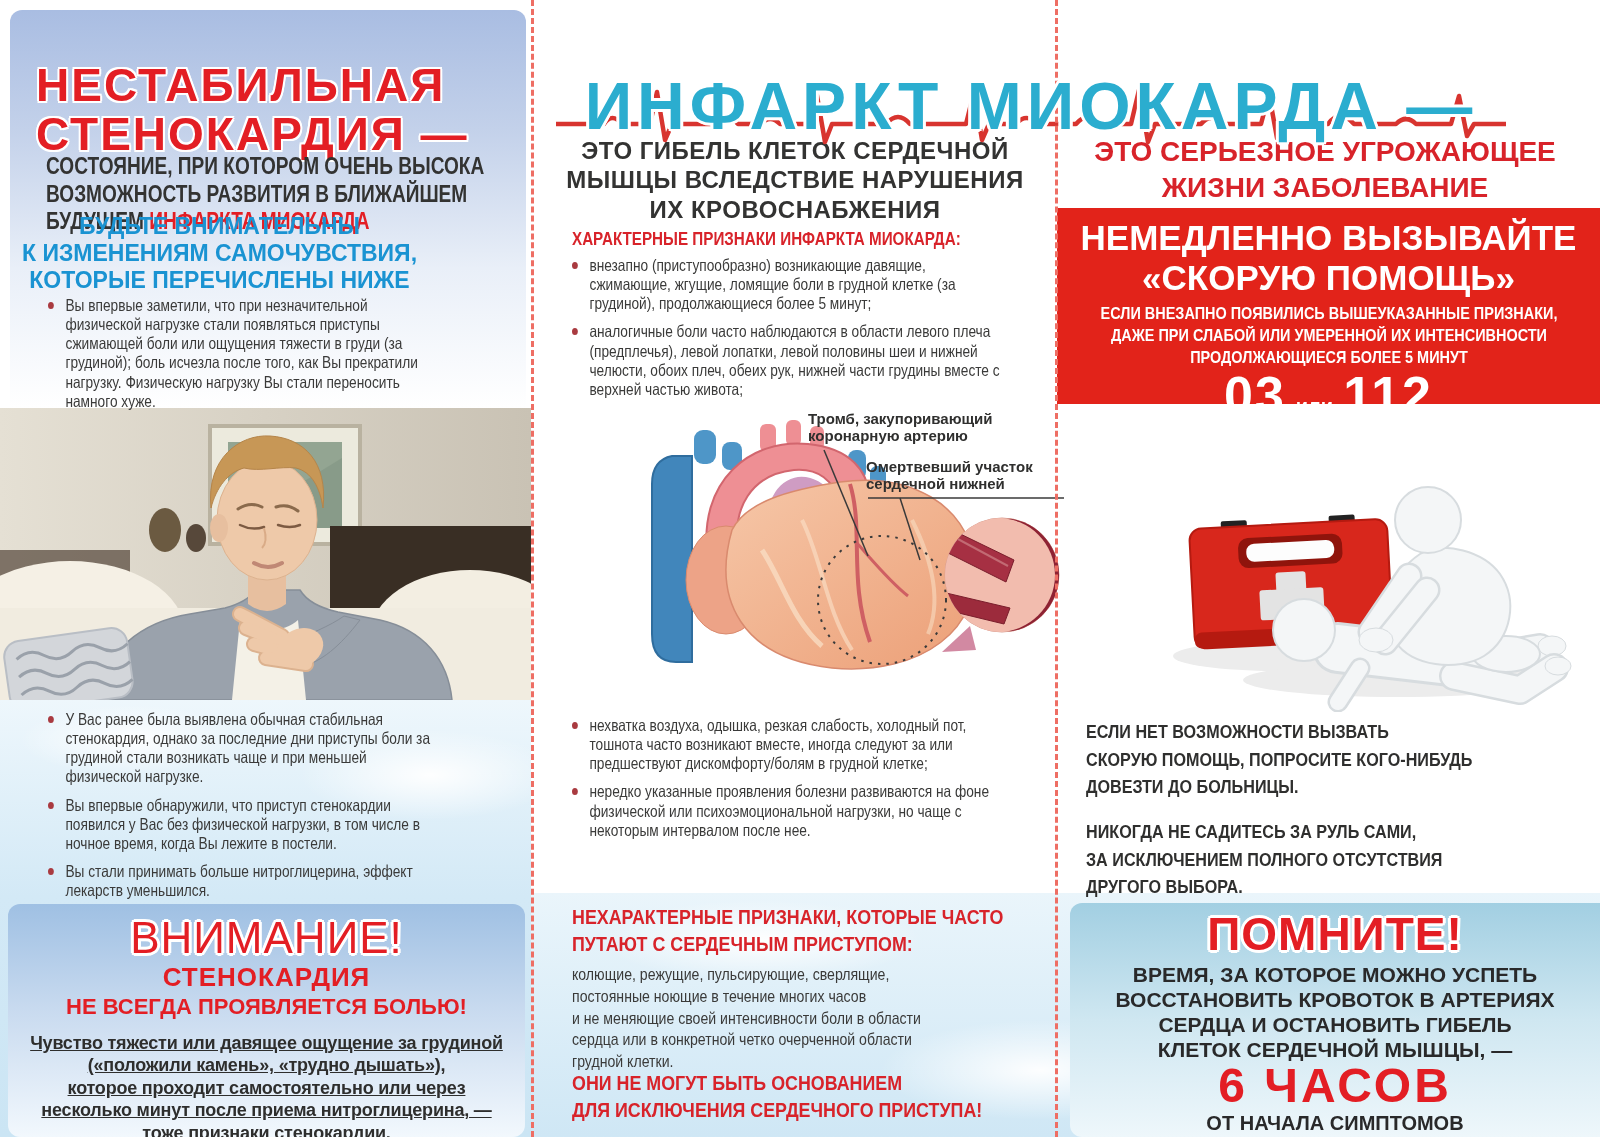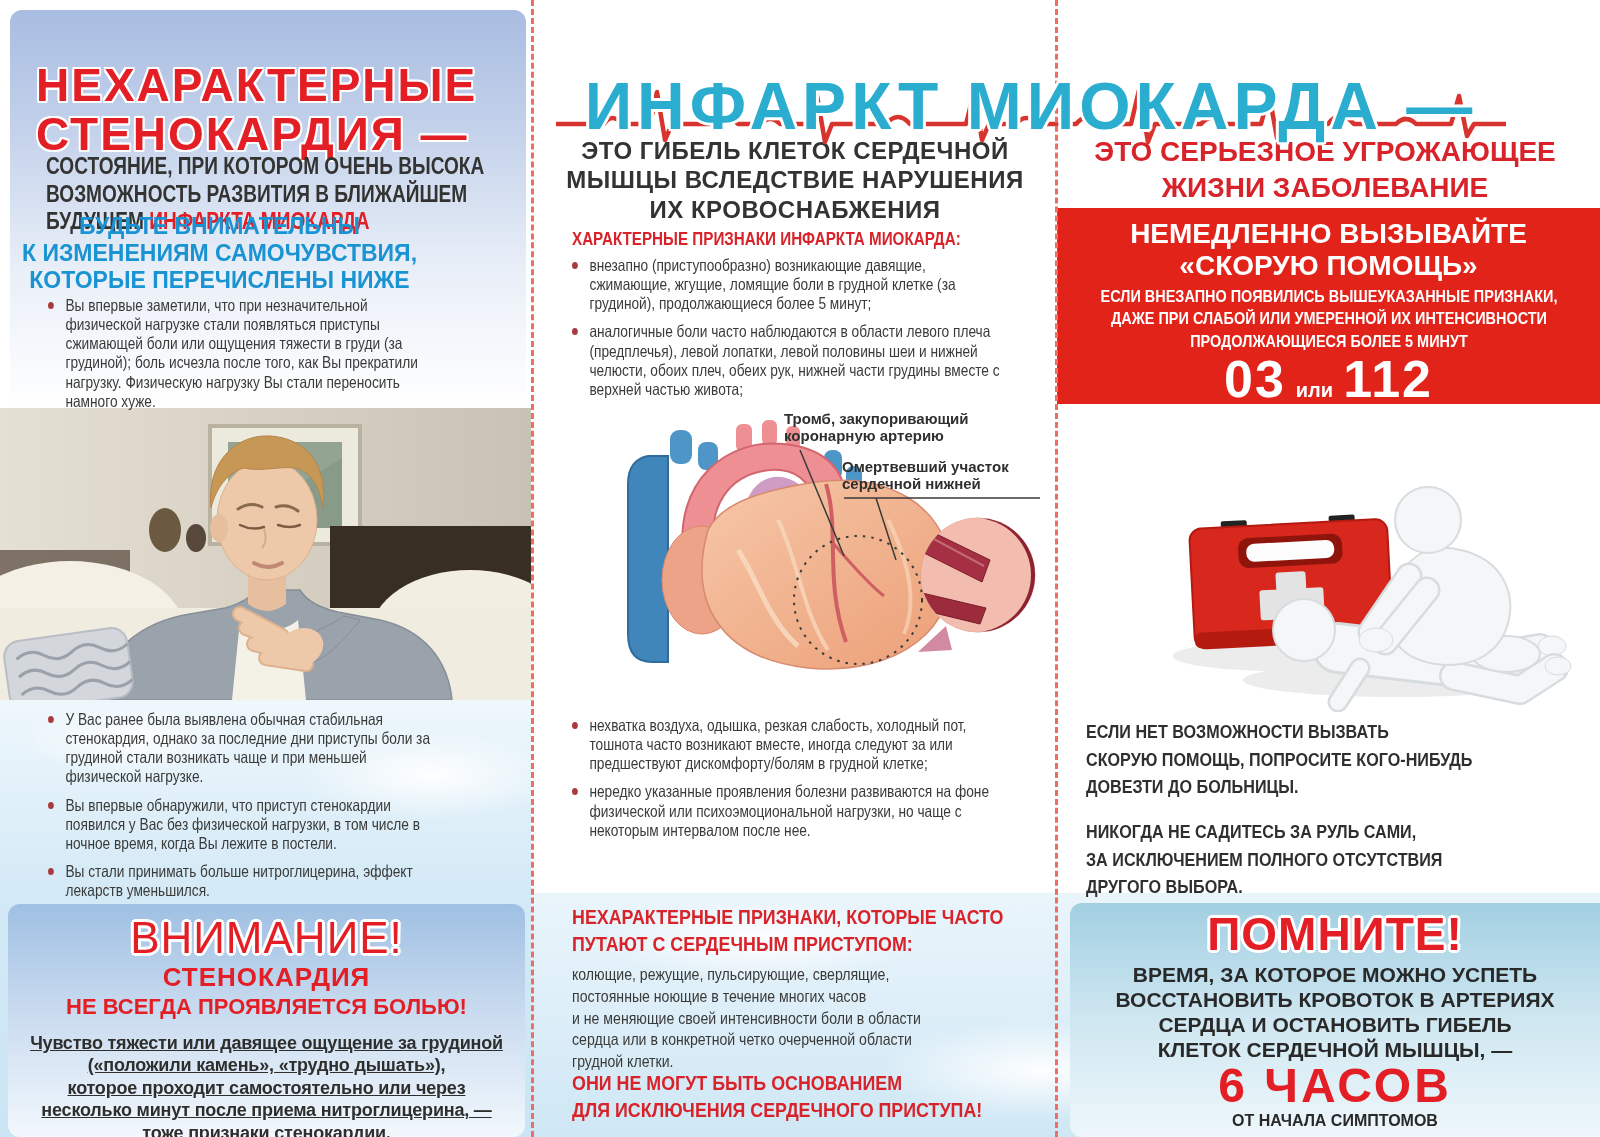--- a/index.html
+++ b/index.html
@@ -46,69 +46,69 @@
 
   
   .ecg{left:556px;top:84px;width:950px;height:64px;z-index:4;}
   .main-title{left:556px;top:24px;width:950px;text-align:center;font-size:66px;font-weight:bold;
               color:#2badcf;letter-spacing:5px;z-index:6;}
   .definition{left:553px;top:136px;width:484px;text-align:center;font-size:24px;font-weight:bold;
               color:#333332;line-height:1.22;letter-spacing:.5px;z-index:2;}
   .signs-h{left:572px;top:228px;width:560px;font-size:19px;font-weight:bold;color:#d8232a;z-index:2;}
   #cb-t{left:572px;top:256px;width:520px;}
   #cb-b{left:572px;top:716px;width:520px;}
-  .heart-wrap{left:588px;top:410px;width:462px;height:288px;z-index:2;}
+  .heart-wrap{left:612px;top:410px;width:462px;height:288px;z-index:2;}
   .heart-label{position:absolute;font-size:15px;font-weight:bold;color:#2f2f2e;line-height:1.15;white-space:pre-line;}
   #hl1{left:196px;top:0px;}
   #hl2{left:254px;top:48px;}
   .atyp-h{left:572px;top:903px;width:600px;font-size:21px;font-weight:bold;color:#d8232a;line-height:1.3;z-index:2;}
   .atyp-body{left:572px;top:964px;width:560px;font-size:17px;color:#3a3a39;line-height:1.28;z-index:2;}
   .atyp-warn{left:572px;top:1070px;width:600px;font-size:21px;font-weight:bold;color:#d8232a;line-height:1.28;z-index:2;}
 
   
   .serious{left:1065px;top:134px;width:520px;text-align:center;font-size:28px;font-weight:bold;
            color:#d8232a;line-height:1.28;z-index:2;}
   .callbox{left:1057px;top:208px;width:543px;height:196px;background:#e2231a;color:#fff;text-align:center;z-index:2;}
-  .cb-l12{padding-top:10px;font-size:28px;font-weight:bold;line-height:1.15;}
+  .cb-l12{padding-top:10px;font-size:35px;font-weight:bold;line-height:1.15;}
   .cb-cond{width:640px;margin-left:-48px;margin-top:4px;font-size:17px;font-weight:bold;line-height:1.3;
            transform:scaleX(.85);transform-origin:50% 0;}
   .cb-nums{margin-top:0;font-weight:bold;line-height:1;}
   .cb-nums .num{font-size:52px;letter-spacing:2px;vertical-align:baseline;}
   .cb-nums .or{font-size:20px;padding:0 10px;vertical-align:baseline;}
   .cpr-wrap{left:1128px;top:424px;width:444px;height:288px;z-index:1;}
   .r-p{width:565px;font-size:19px;font-weight:bold;color:#2f2f2e;line-height:1.45;z-index:2;}
   #rp1{left:1086px;top:718px;}
   #rp2{left:1086px;top:818px;}
   .rem-box{left:1070px;top:903px;width:530px;height:234px;border-radius:12px 0 0 12px;text-align:center;z-index:2;
            background:linear-gradient(180deg,#a2cfe2 0%,#cfe7f1 50%,#eef7fb 100%);}
   .rem-title{margin-top:6px;font-size:46px;font-weight:bold;color:#e31e24;letter-spacing:1px;line-height:1.1;}
   .rem-body{margin-top:2px;font-size:21px;font-weight:bold;color:#29292a;line-height:1.2;}
   .rem-hours{font-size:48px;font-weight:bold;color:#e31e24;letter-spacing:3px;line-height:1;}
-  .rem-from{font-size:16px;font-weight:bold;color:#29292a;margin-top:2px;}
+  .rem-from{font-size:20px;font-weight:bold;color:#29292a;margin-top:2px;}
 </style>
 </head>
 <body>
 
 <div class="page">
 
   <div class="abs lp-bg"></div>
   <div class="abs sky-left"></div>
   <div class="abs sky-bottom"></div>
   <div class="cloud" style="left:20px;top:705px;width:220px;height:70px;"></div>
   <div class="cloud" style="left:300px;top:730px;width:260px;height:90px;"></div>
   <div class="cloud" style="left:60px;top:1040px;width:300px;height:90px;"></div>
   <div class="cloud" style="left:600px;top:900px;width:320px;height:80px;"></div>
   <div class="cloud" style="left:880px;top:1020px;width:320px;height:100px;"></div>
   <div class="cloud" style="left:1350px;top:900px;width:260px;height:80px;"></div>
 
   <div class="abs fold" style="left:531px;"></div>
   <div class="abs fold" style="left:1055px;"></div>
 
   <section>
-    <h1 class="abs lp-title prel wstroke">НЕХАРАКТЕРНЫЕ
+    <h1 class="abs lp-title prel wstroke">НЕСТАБИЛЬНАЯ
 СТЕНОКАРДИЯ —</h1>
     <p class="abs lp-intro prel cx83"><span>СОСТОЯНИЕ, ПРИ КОТОРОМ ОЧЕНЬ ВЫСОКА
 ВОЗМОЖНОСТЬ РАЗВИТИЯ В БЛИЖАЙШЕМ
 БУДУЩЕМ </span><span class="red">ИНФАРКТА МИОКАРДА</span></p>
     <div class="abs lp-sub prel">БУДЬТЕ ВНИМАТЕЛЬНЫ
 К ИЗМЕНЕНИЯМ САМОЧУВСТВИЯ,
 КОТОРЫЕ ПЕРЕЧИСЛЕНЫ НИЖЕ</div>
 
     <ul class="abs blist cx83" id="lp-b1">
       <li>

